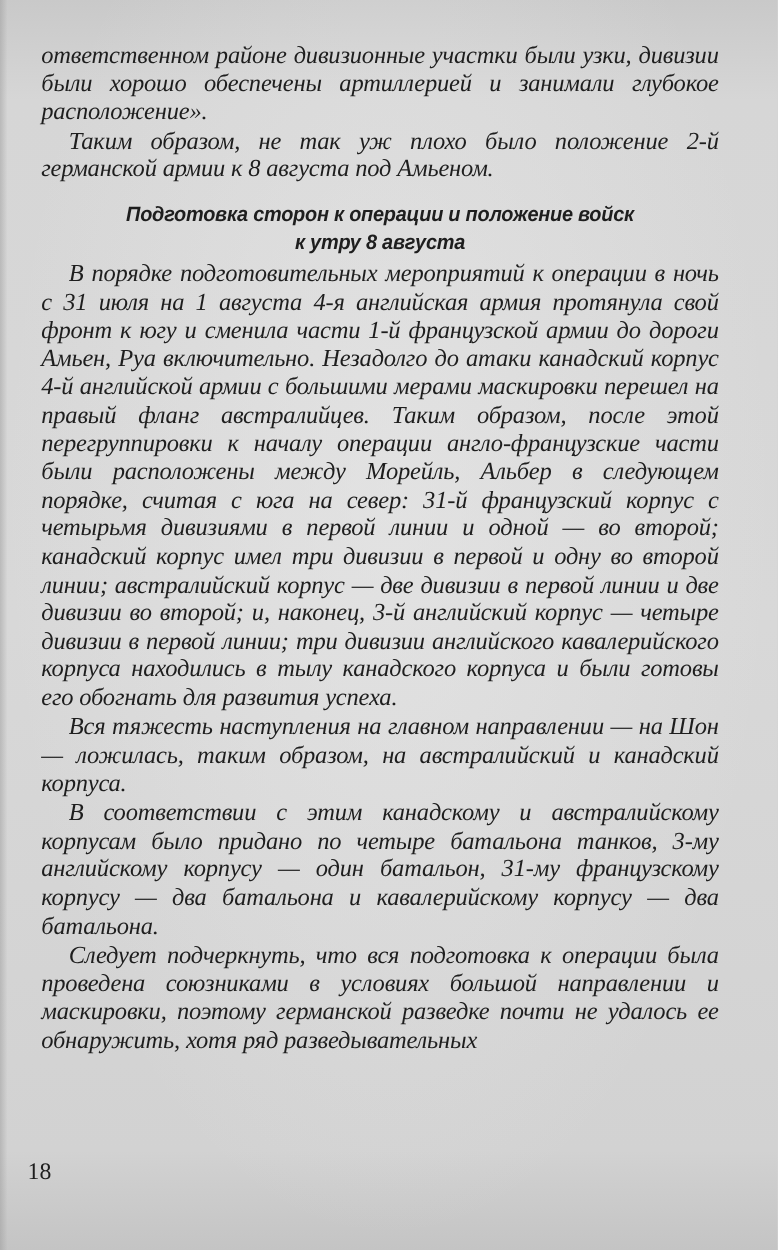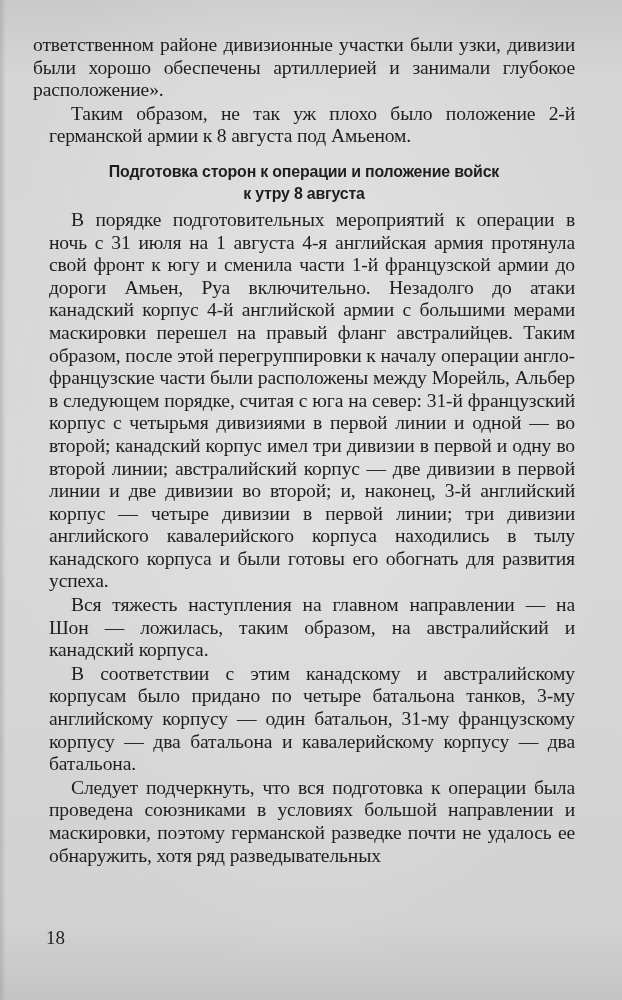--- a/index.html
+++ b/index.html
@@ -7,38 +7,38 @@
     width:622px; height:1000px; overflow:hidden;
     background:#d4d4d4;
     background-image:
       radial-gradient(ellipse at 50% 40%, rgba(235,235,235,0.55) 0%, rgba(210,210,210,0) 70%),
       linear-gradient(to bottom, #c9c9c9 0%, #d6d6d6 8%, #d8d8d8 50%, #d2d2d2 92%, #c4c4c4 100%);
     position:relative;
     font-family:"Liberation Serif", "DejaVu Serif", serif;
     color:#1e1e1e;
   }
   .page {
-    position:absolute; left:33px; top:34px; width:542px;
+    position:absolute; left:33px; top:34px; width:542px;font-style:italic;
   }
   .p {
     font-size:19.6px; line-height:22.6px; margin:0;
     text-align:justify; text-align-last:left;
     letter-spacing:-0.15px;
   }
-  .indent { text-indent:22px;margin-left:16px; }
+  .indent { text-indent:22px; }
   .heading {
     font-family:"Liberation Sans", "DejaVu Sans", sans-serif;
     font-weight:bold; font-size:16.6px; line-height:22px;
     text-align:center; margin:13px 0 4px 0; letter-spacing:-0.2px;
     transform:scaleX(0.96);
   }
   .spaced { letter-spacing:3.2px; }
   .gap { margin-top:1px; }
   .page-number {
-    position:absolute; left:46px; top:927px;
+    position:absolute; left:22px; top:927px;
     font-size:19px; font-family:"Liberation Serif", serif; color:#1e1e1e;
   }
   .left-edge {
     position:absolute; left:0; top:0; width:6px; height:1000px;
     background:linear-gradient(to right, rgba(150,150,150,0.45), rgba(150,150,150,0));
   }
 </style>
 </head>
 <body>
 

